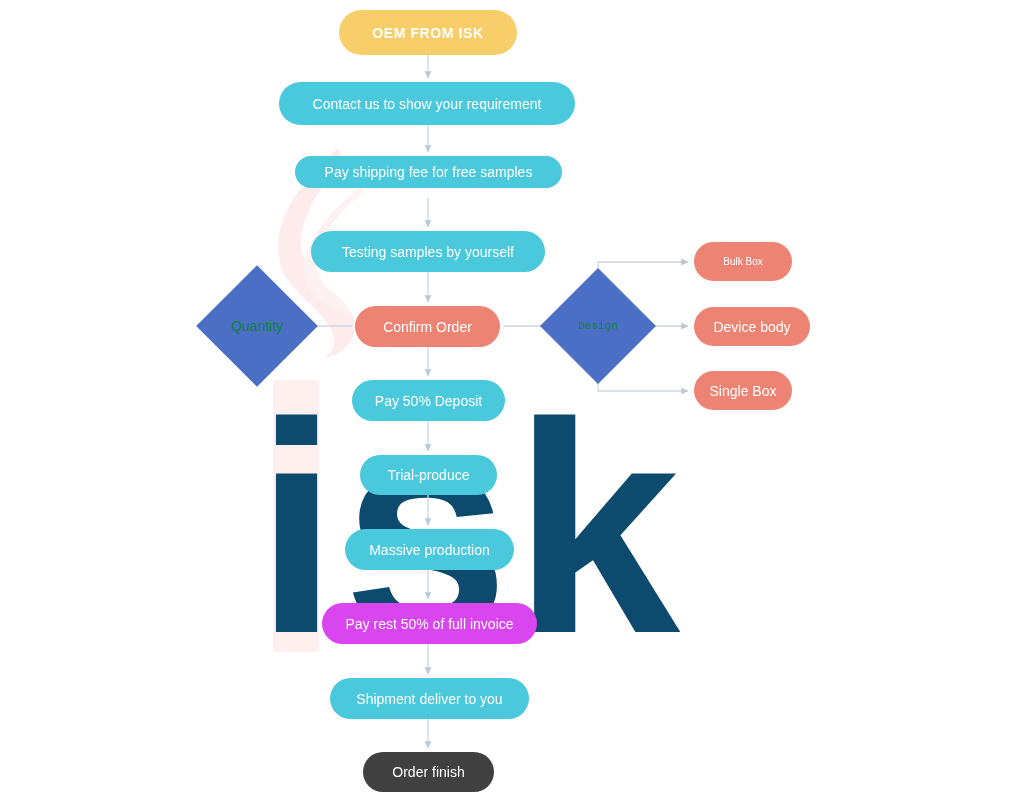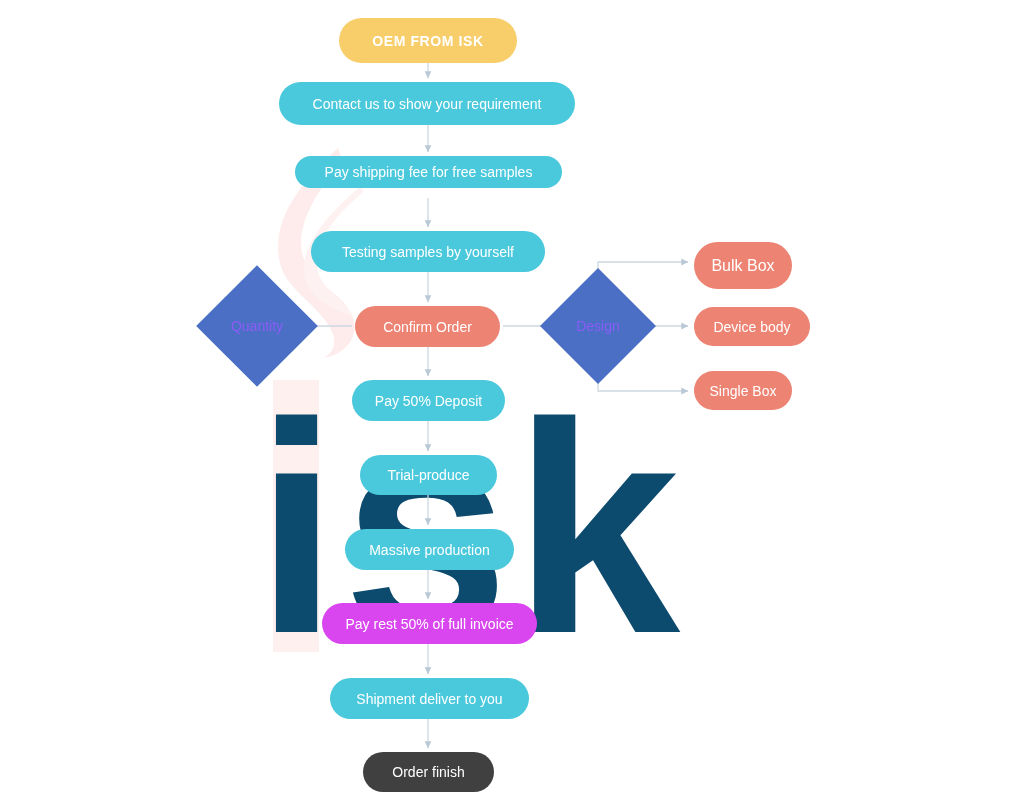--- a/index.html
+++ b/index.html
@@ -100,21 +100,21 @@
   }
   .diamond .dtext {
     position: absolute;
     left: 0;
     top: 0;
     width: 100%;
     height: 100%;
     display: flex;
     align-items: center;
     justify-content: center;
-    color: #8b5cf6;
+    color: #15803d;
     white-space: nowrap;
   }
 </style>
 </head>
 <body>
 
 <div id="canvas">
 
   <div class="wm-layer">
     <div class="wm-bar"></div>
@@ -154,21 +154,21 @@
       <line x1="503" y1="326" x2="552" y2="326" marker-end="url(#ar)"></line>
 
       <path d="M598 287 L598 262 L688 262" marker-end="url(#ar)"></path>
 
       <path d="M641 326 L688 326" marker-end="url(#ar)"></path>
 
       <path d="M598 366 L598 391 L688 391" marker-end="url(#ar)"></path>
     </g>
   </svg>
 
-  <div class="node pill" style="left:339px; top:18px; width:178px; height:45px; background:#f8ce6b; font-size:14px;">
+  <div class="node pill" style="left:339px; top:10px; width:178px; height:45px; background:#f8ce6b; font-size:14px;">
     <span class="node-label bold-label">OEM FROM ISK</span>
   </div>
 
   <div class="node pill" style="left:279px; top:82px; width:296px; height:43px; background:#4ac8dc; font-size:14px;">
     <span class="node-label">Contact us to show your requirement</span>
   </div>
 
   <div class="node pill" style="left:295px; top:156px; width:267px; height:32px; background:#4ac8dc; font-size:14px;">
     <span class="node-label">Pay shipping fee for free samples</span>
   </div>
@@ -207,26 +207,26 @@
 
   <div class="diamond" style="left:214px; top:283px; width:86px; height:86px;">
     <div class="dshape"></div>
     <div class="dtext" style="font-size:14px;">
       <span>Quantity</span>
     </div>
   </div>
 
   <div class="diamond" style="left:557px; top:285px; width:82px; height:82px;">
     <div class="dshape"></div>
-    <div class="dtext" style="font-size:14px;">
+    <div class="dtext" style="font-size:11px;font-family:Liberation Mono, monospace;">
       <span>Design</span>
     </div>
   </div>
 
-  <div class="node pill" style="left:694px; top:242px; width:98px; height:47px; background:#ec8373; font-size:16px;">
+  <div class="node pill" style="left:694px; top:242px; width:98px; height:39px; background:#ec8373; font-size:10px;">
     <span class="node-label">Bulk Box</span>
   </div>
 
   <div class="node pill" style="left:694px; top:307px; width:116px; height:39px; background:#ec8373; font-size:14px;">
     <span class="node-label">Device body</span>
   </div>
 
   <div class="node pill" style="left:694px; top:371px; width:98px; height:39px; background:#ec8373; font-size:14px;">
     <span class="node-label">Single Box</span>
   </div>

